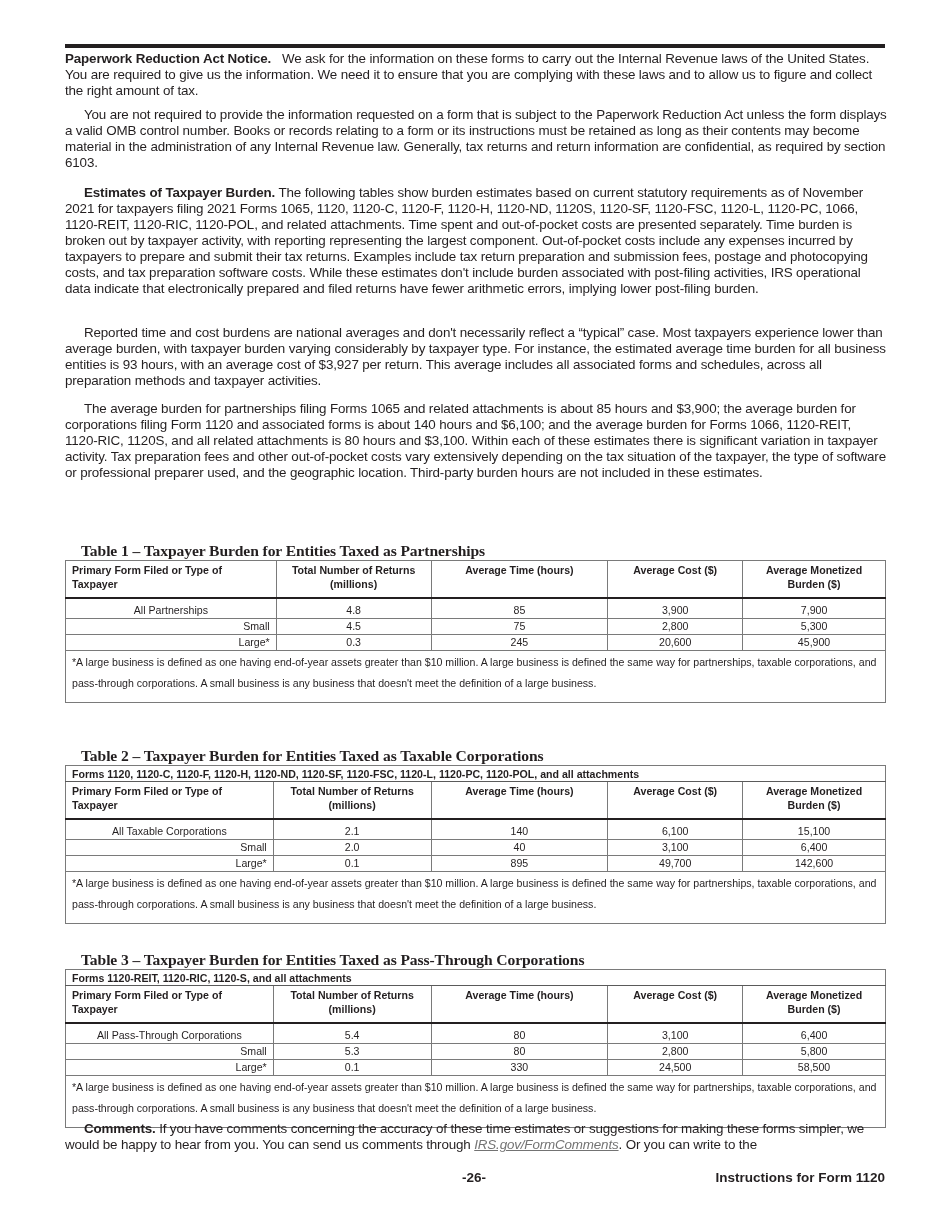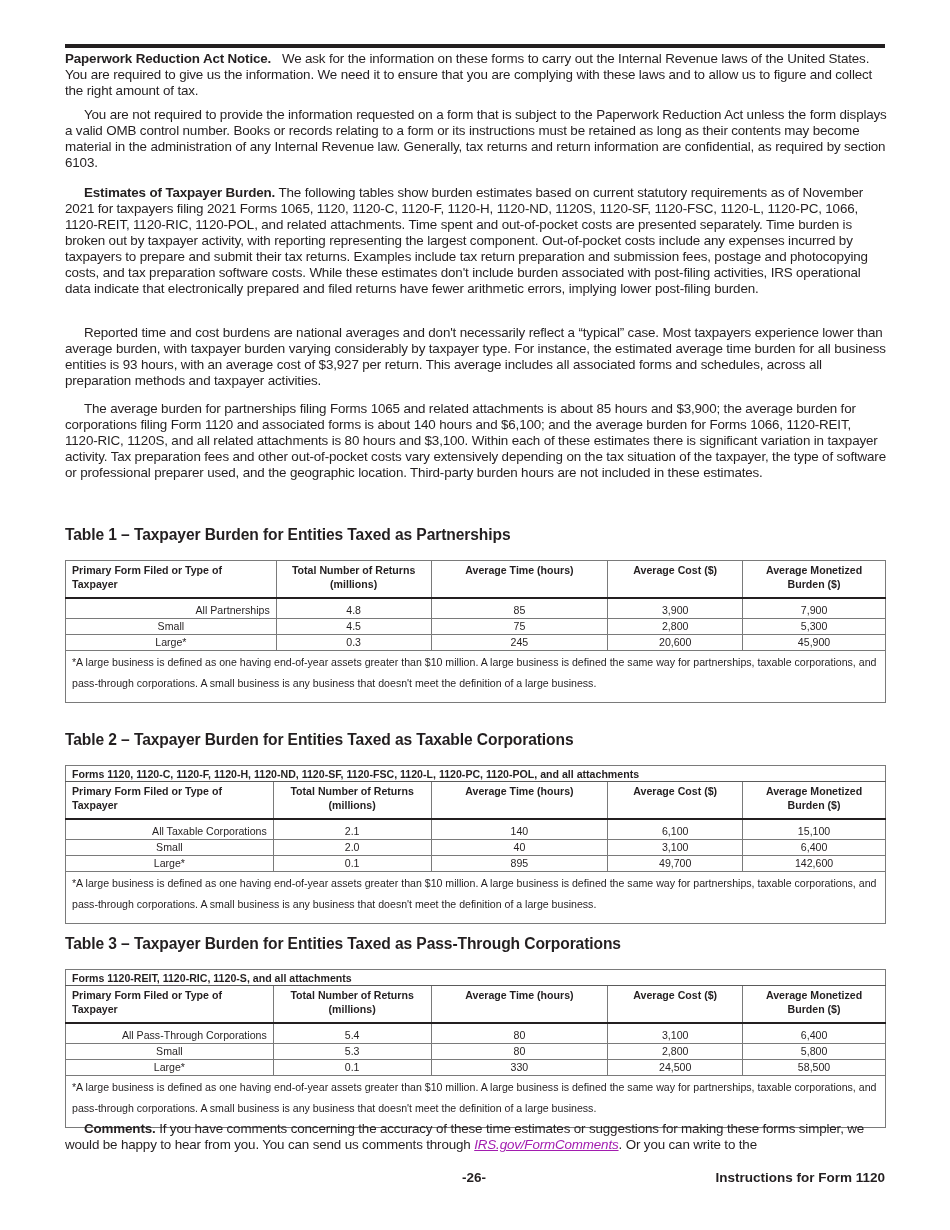--- a/index.html
+++ b/index.html
@@ -3,36 +3,36 @@
 <meta charset="utf-8">
 <style>
   html, body { margin: 0; padding: 0; background: #ffffff; }
   body { width: 950px; height: 1230px; position: relative; overflow: hidden;
          font-family: "Liberation Sans", sans-serif; color: #231f20; }
   .top-rule { position: absolute; left: 65px; top: 44px; width: 820px; height: 4px; background: #231f20; }
   .para { position: absolute; left: 65px; width: 822px; font-size: 13.4px; line-height: 16px;
           letter-spacing: -0.15px; margin: 0; }
   .para .lead { font-weight: bold; }
   .indent { text-indent: 19px; }
-  .table-title { position: absolute; left: 65px; font-size: 15.6px; font-weight: bold; margin: 0; letter-spacing: -0.1px; }
+  .table-title { position: absolute; left: 65px; font-size: 15.6px; font-weight: bold; margin: 16px; letter-spacing: -0.1px; font-family: Liberation Serif, serif; }
   table.burden { position: absolute; left: 65px; width: 821px; border-collapse: collapse;
                  font-size: 10.6px; border: 1px solid #5a5a5a; }
   table.burden td, table.burden th { border: 1px solid #7a7a7a; padding: 0 6px; }
   table.burden .caption-row td { font-weight: bold; height: 15px; text-align: left; padding-top: 0; padding-bottom: 0; border-bottom: 1px solid #5a5a5a; }
   table.burden th { font-weight: bold; height: 34px; vertical-align: top; padding-top: 2px; line-height: 14px; border-bottom: 2px solid #231f20; }
   table.burden th.left { text-align: left; }
   table.burden th.center { text-align: center; }
   table.burden td.val { text-align: center; height: 15px; line-height: 15px; }
-  table.burden td.name { text-align: right; height: 15px; line-height: 15px; }
-  table.burden td.name.sub { text-align: center; }
+  table.burden td.name { text-align: center; height: 15px; line-height: 15px; }
+  table.burden td.name.sub { text-align: right; }
   table.burden tr.first-data td { padding-top: 3px; height: 16px; }
   table.burden td.note { text-align: left; line-height: 21px; padding-top: 1px; padding-bottom: 8px; border-top: 1px solid #5a5a5a; }
   .footer-page { position: absolute; top: 1170px; left: 462px; font-size: 13.5px; font-weight: bold; }
   .footer-title { position: absolute; top: 1170px; right: 65px; font-size: 13.5px; font-weight: bold; }
-  a.link { color: #a21caf; font-style: italic; text-decoration: underline; }
+  a.link { color: #737373; font-style: italic; text-decoration: underline; }
 </style>
 </head>
 <body>
 
 <div class="top-rule"></div>
 
 <p class="para" style="top:51px;"><span class="lead">Paperwork Reduction Act Notice.</span><span style="white-space:pre-wrap;">   We ask for the information on these forms to carry out the Internal Revenue laws of the United States. You are required to give us the information. We need it to ensure that you are complying with these laws and to allow us to figure and collect the right amount of tax.</span></p>
 
 <p class="para indent" style="top:107px;">You are not required to provide the information requested on a form that is subject to the Paperwork Reduction Act unless the form displays a valid OMB control number. Books or records relating to a form or its instructions must be retained as long as their contents may become material in the administration of any Internal Revenue law. Generally, tax returns and return information are confidential, as required by section 6103.</p>
 

